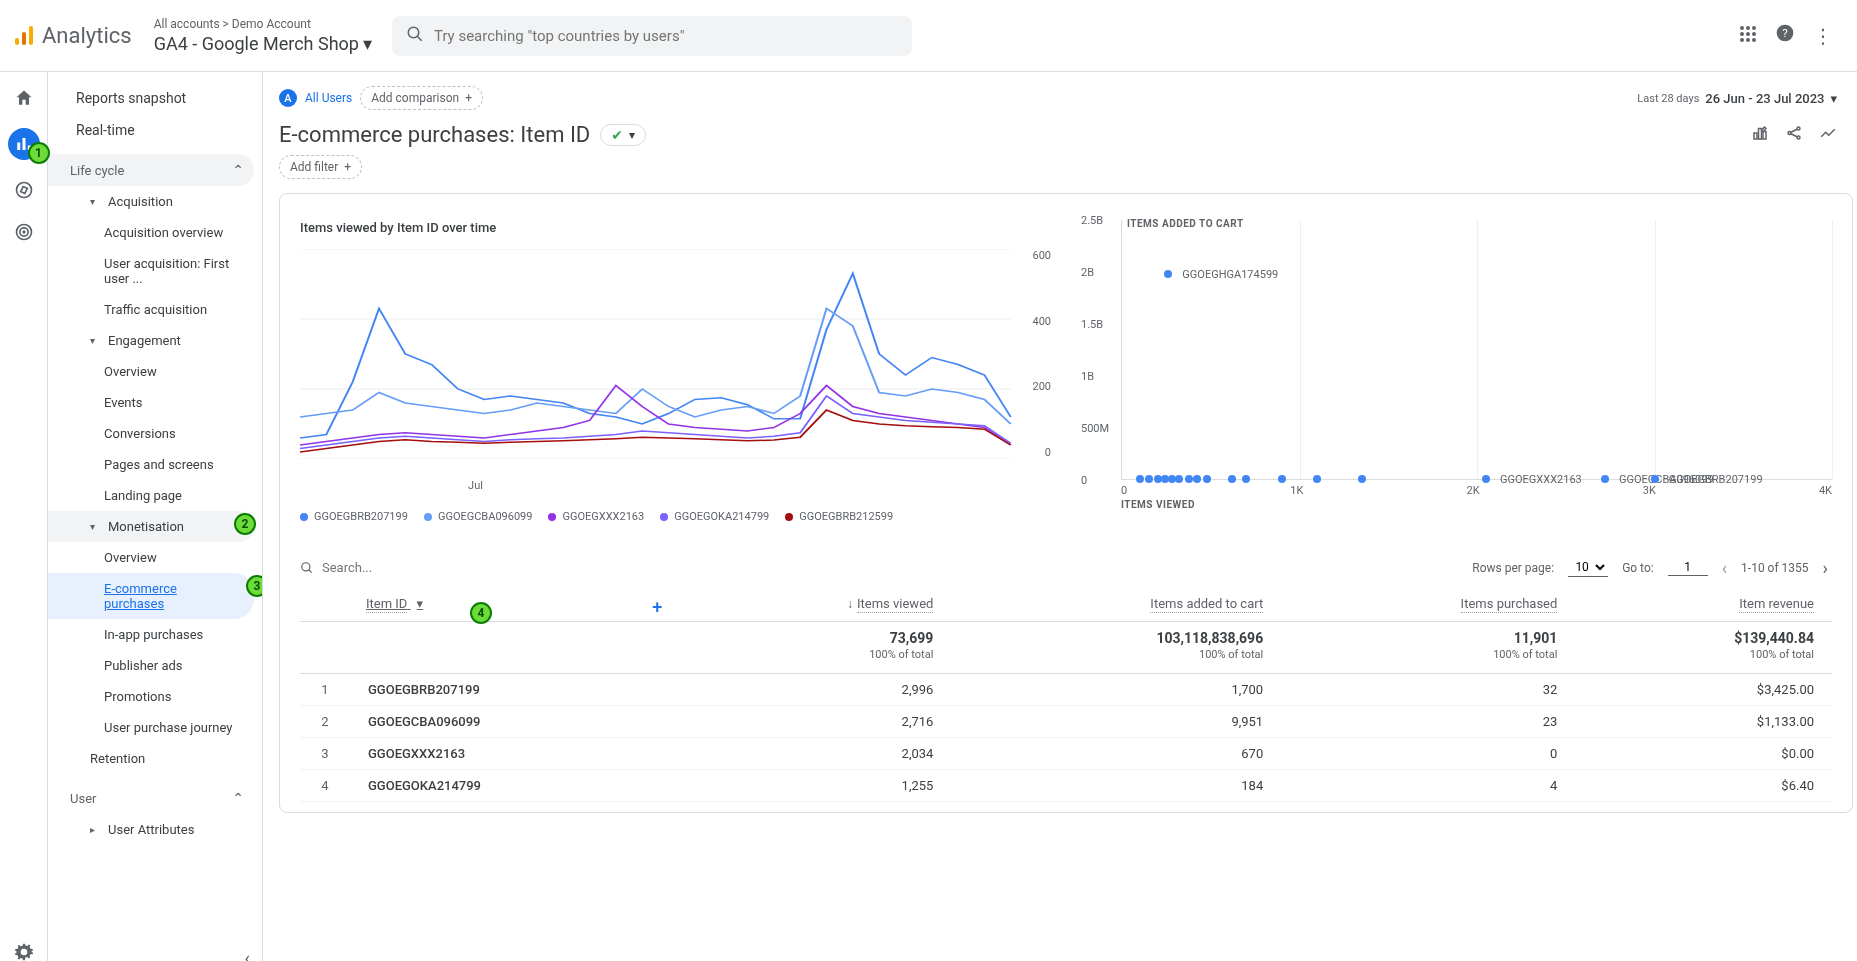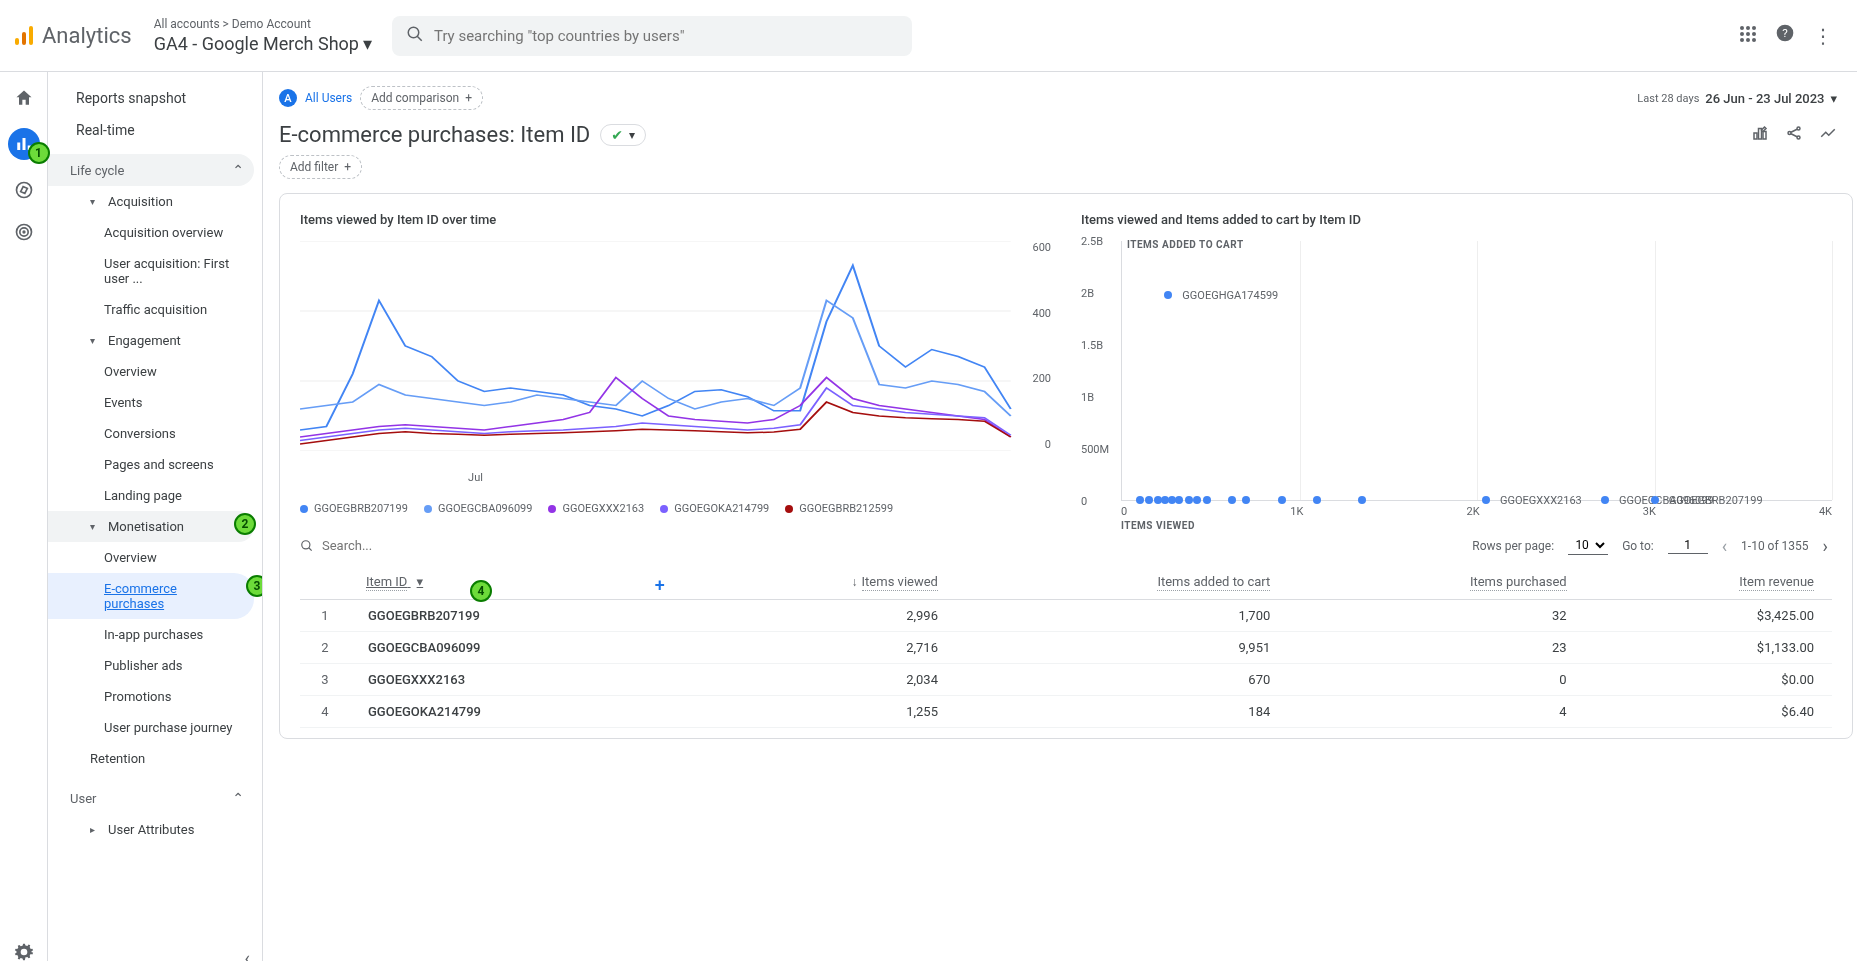--- a/index.html
+++ b/index.html
@@ -47,21 +47,21 @@
 
 .page-title-row { display:flex; align-items:center; justify-content:space-between; padding:12px 20px 4px 0; }
 .page-title { font-size:22px; font-weight:400; color:#3c4043; display:flex; align-items:center; gap:10px; }
 .title-pill { border:1px solid #dadce0; border-radius:16px; padding:2px 10px; display:flex; align-items:center; gap:6px; font-size:12px; }
 .title-check { color:#34a853; font-size:14px; }
 .title-actions { display:flex; gap:16px; color:#5f6368; font-size:18px; }
 .title-actions span { cursor:pointer; }
 
 .filter-row { padding:4px 0 14px 0; }
 
-.charts-card { border:1px solid #dadce0; border-radius:8px; margin-right:4px; padding:18px 20px 10px 20px; }
+.charts-card { border:1px solid #dadce0; border-radius:8px; margin-right:4px; padding:26px 20px 10px 20px; }
 .charts-row { display:flex; gap:30px; }
 .chart-box { flex:1; }
 .chart-title { font-size:13px; font-weight:500; margin-bottom:14px; }
 .chart-area { position:relative; height:230px; }
 .line-svg { width:100%; height:210px; }
 .y-ticks { position:absolute; right:0; top:0; height:210px; display:flex; flex-direction:column; justify-content:space-between; font-size:11px; color:#5f6368; text-align:right; }
 .x-ticks { display:flex; justify-content:space-between; font-size:11px; color:#5f6368; padding:2px 30px 0 5px; }
 .x-sub { text-align:center; font-size:11px; color:#5f6368; }
 .legend { display:flex; flex-wrap:wrap; gap:16px; margin-top:18px; font-size:11px; color:#5f6368; }
 .legend-item { display:flex; align-items:center; gap:6px; }
@@ -71,21 +71,21 @@
 .scatter-area { position:relative; height:260px; border-left:1px solid #dadce0; border-bottom:1px solid #dadce0; margin-left:40px; }
 .scatter-grid { position:absolute; inset:0; }
 .scatter-grid .vline { position:absolute; top:0; bottom:0; border-left:1px solid #eee; }
 .scatter-ytick { position:absolute; left:-44px; font-size:11px; color:#5f6368; transform:translateY(-50%); }
 .scatter-ylabel { position:absolute; left:0px; top:-2px; font-size:10px; font-weight:700; color:#5f6368; letter-spacing:.5px; }
 .scatter-dot { position:absolute; width:8px; height:8px; border-radius:50%; background:#4285f4; transform:translate(-50%,-50%); }
 .scatter-label { position:absolute; font-size:11px; color:#5f6368; transform:translateY(-50%); white-space:nowrap; }
 .scatter-xticks { display:flex; justify-content:space-between; margin-left:40px; font-size:11px; color:#5f6368; margin-top:4px; }
 .scatter-xlabel { margin-left:40px; font-size:10px; font-weight:700; color:#5f6368; letter-spacing:.5px; margin-top:2px; }
 
-.table-controls { display:flex; align-items:center; justify-content:space-between; margin-top:4px; padding-right:4px; }
+.table-controls { display:flex; align-items:center; justify-content:space-between; margin-top:34px; padding-right:4px; }
 .table-search { display:flex; align-items:center; gap:8px; color:#5f6368; font-size:13px; }
 .table-search input { border:none; outline:none; font-size:13px; }
 .pagination { display:flex; align-items:center; gap:14px; font-size:12px; color:#5f6368; }
 .pagination select, .pagination input { border:none; border-bottom:1px solid #5f6368; font-size:12px; padding:1px 2px; width:40px; text-align:center; background:transparent; }
 .pg-arrow { font-size:18px; color:#9aa0a6; cursor:pointer; }
 
 .data-table { width:100%; border-collapse:collapse; margin-top:8px; font-size:13px; }
 .data-table th { text-align:right; padding:10px 18px; font-weight:400; color:#5f6368; border-bottom:1px solid #dadce0; }
 .data-table th.dim { text-align:left; }
 .data-table th .th-label { border-bottom:1px dotted #9aa0a6; padding-bottom:1px; }
@@ -360,21 +360,20 @@
                 <span>GGOEGOKA214799</span>
               </div>
             <div class="legend-item">
                 <span class="legend-dot" style="background:#a50e0e"></span>
                 <span>GGOEGBRB212599</span>
               </div>
           </div>
         </div>
 
         <div class="scatter-box">
-          <div class="chart-title">Items viewed and Items added to cart by Item ID</div>
           <div style="position:relative;">
             <div class="scatter-ylabel" style="left:46px;">ITEMS ADDED TO CART</div>
             <div class="scatter-area" id="scatter-area">
                 <div class="scatter-grid">
                   <div class="vline" style="left: 25%;"></div>
                 </div>
                 <div class="scatter-grid">
                   <div class="vline" style="left: 50%;"></div>
                 </div>
                 <div class="scatter-grid">
@@ -455,20 +454,27 @@
                 <span style="margin-left:6px;">▾</span>
                 <span class="add-dim" style="position:absolute; right:18px;">+</span>
               </span>
               <div class="anno" style="left:170px; top:16px;">4</div>
             </th>
             <th><span class="sort-arrow">↓</span><span class="th-label">Items viewed</span></th>
             <th><span class="th-label">Items added to cart</span></th>
             <th><span class="th-label">Items purchased</span></th>
             <th><span class="th-label">Item revenue</span></th>
           </tr>
+          <tr class="totals">
+            <td colspan="2"></td>
+            <td><span class="big">73,699</span><span class="pct">100% of total</span></td>
+            <td><span class="big">103,118,838,696</span><span class="pct">100% of total</span></td>
+            <td><span class="big">11,901</span><span class="pct">100% of total</span></td>
+            <td><span class="big">$139,440.84</span><span class="pct">100% of total</span></td>
+          </tr>
         </thead>
         <tbody id="table-body">
             <tr>
               <td class="idx">1</td>
               <td class="dim">GGOEGBRB207199</td>
               <td>2,996</td>
               <td>1,700</td>
               <td>32</td>
               <td>$3,425.00</td>
             </tr>

